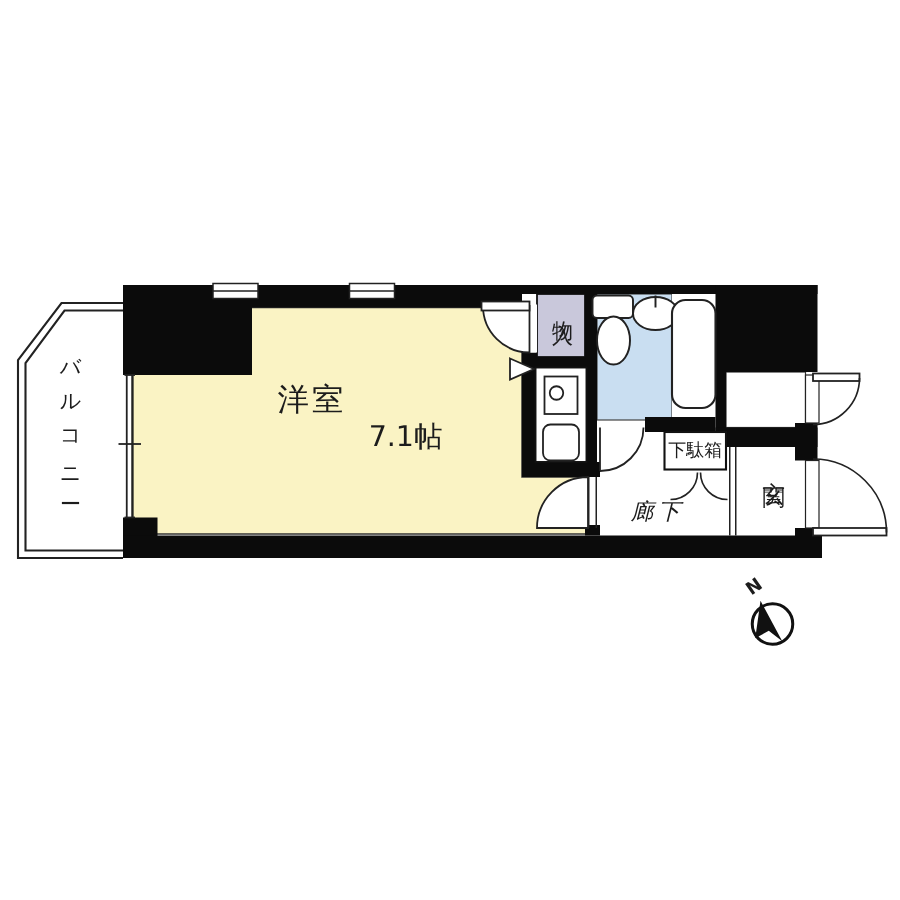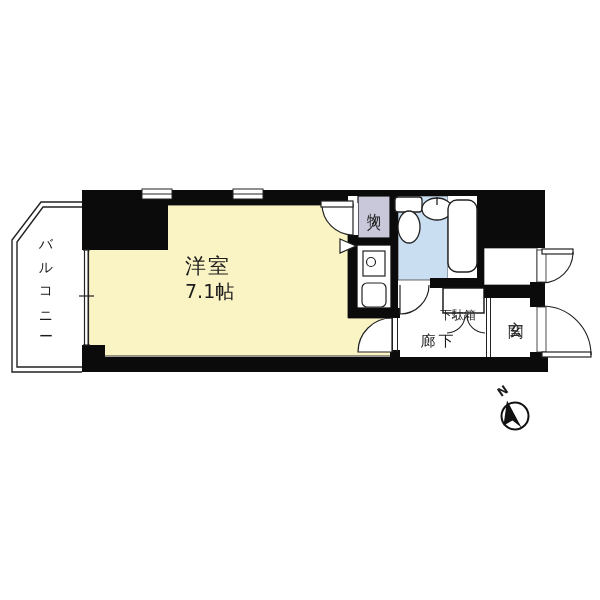--- a/index.html
+++ b/index.html
@@ -3,24 +3,24 @@
 <meta charset="utf-8">
 <style>
   html,body{margin:0;padding:0;background:#ffffff;}
   #stage{position:relative;width:600px;height:600px;background:#ffffff;overflow:hidden;
          font-family:"DejaVu Sans",sans-serif;}
   #plan-svg{position:absolute;left:0;top:0;}
   .lbl{position:absolute;color:#1c1c1c;line-height:1.25;white-space:nowrap;}
   .vtext{writing-mode:vertical-rl;text-orientation:upright;}
   .lbl-balcony{left:37px;top:228px;font-size:14px;letter-spacing:9px;}
   .lbl-room{left:185px;top:253px;width:110px;text-align:left;font-size:21px;letter-spacing:2px;font-weight:500;}
-  .lbl-room-size{left:185px;top:280px;width:110px;text-align:left;font-size:19px;font-weight:500;}
+  .lbl-room-size{left:185px;top:280px;width:110px;text-align:right;font-size:19px;font-weight:500;}
   .lbl-closet{left:365px;top:202px;font-size:14px;letter-spacing:3px;}
-  .lbl-getabako{left:440px;top:308px;width:47px;font-size:12px;}
-  .lbl-corridor{left:411px;top:332px;width:55px;text-align:center;font-size:15px;letter-spacing:3px;}
+  .lbl-getabako{left:440px;top:293px;width:47px;text-align:center;font-size:12px;}
+  .lbl-corridor{left:411px;top:332px;width:55px;text-align:center;font-size:15px;letter-spacing:3px;font-style:italic;}
   .lbl-genkan{left:506px;top:309px;font-size:15px;letter-spacing:4px;}
   .lbl-north{left:498px;top:384px;font-size:12px;font-weight:bold;transform:rotate(-35deg);}
 </style>
 </head>
 <body>
 
 <div id="stage">
 
   <svg id="plan-svg" width="600" height="600" viewBox="0 0 600 600">
 

